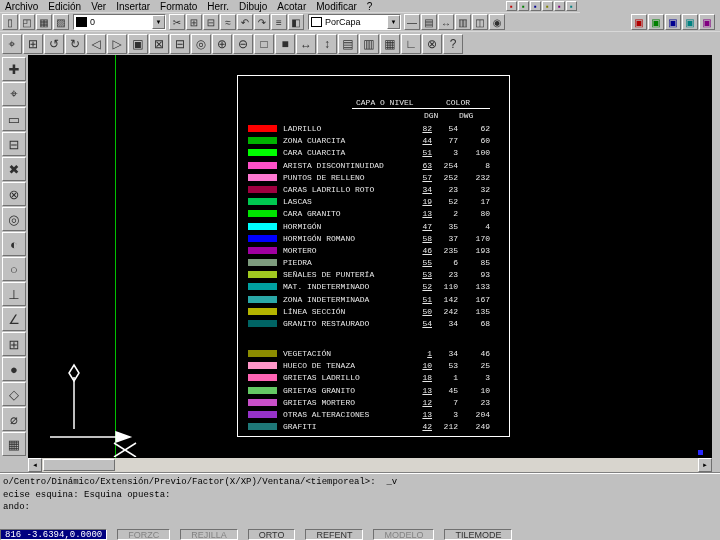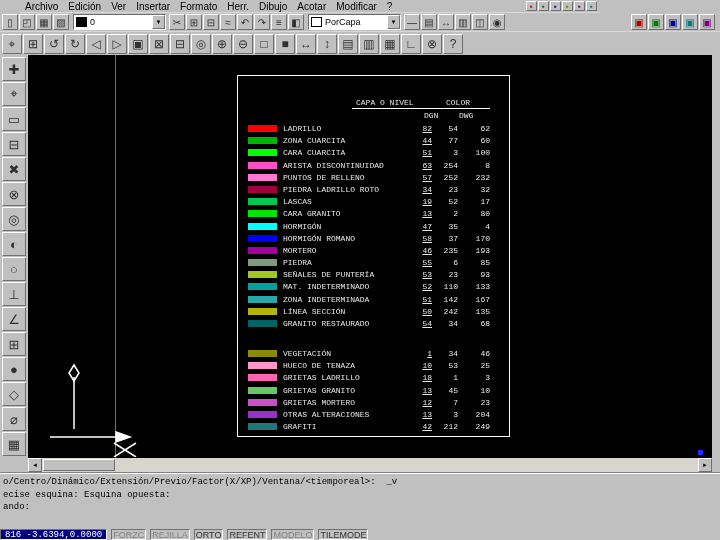--- a/index.html
+++ b/index.html
@@ -5,21 +5,21 @@
   html,body{margin:0;padding:0;}
   body{
     width:720px;height:540px;position:relative;overflow:hidden;
     background:#c0c0c0;
     font-family:"Liberation Sans",sans-serif;
     -webkit-font-smoothing:none;
   }
   
   .menubar{position:absolute;left:0;top:0;width:580px;height:13px;
     display:flex;align-items:center;font-size:10px;color:#000;
-    border-bottom:1px solid #d8d8d8;box-sizing:border-box;margin-left:20px;}
+    border-bottom:1px solid #d8d8d8;box-sizing:border-box;}
   .menu-item{padding:0 5px;white-space:nowrap;cursor:default;}
   .menu-right{margin-left:auto;display:flex;gap:1px;padding-right:3px;}
   .mini-ic{width:11px;height:10px;display:inline-flex;align-items:center;justify-content:center;
     font-size:8px;background:#c0c0c0;border:1px solid;border-color:#fff #707070 #707070 #fff;box-sizing:border-box;}
   
   .toolbar1{position:absolute;left:0;top:13px;width:720px;height:19px;
     display:flex;align-items:center;padding-left:2px;box-sizing:border-box;
     border-bottom:1px solid #d8d8d8;}
   .toolbar2{position:absolute;left:0;top:32px;width:720px;height:23px;
     display:flex;align-items:center;padding-left:2px;box-sizing:border-box;}
@@ -80,21 +80,21 @@
     background:#c0c0c0;border-top:1px solid #808080;box-shadow:inset 0 1px 0 #ffffff;
     box-sizing:border-box;padding:3px 3px 0 3px;
     font-family:"Liberation Mono","DejaVu Sans Mono",monospace;font-size:9px;color:#000;line-height:12.5px;}
   .cmd-line{white-space:pre;overflow:hidden;}
   
   .statusbar{position:absolute;left:0;top:528px;width:644px;height:12px;
     display:flex;align-items:center;font-size:9px;box-sizing:border-box;padding-left:0;}
   .coords{height:11px;line-height:11px;padding:0 4px;background:#000080;color:#fff;
     font-family:"Liberation Mono","DejaVu Sans Mono",monospace;font-size:9px;
     border:1px solid;border-color:#707070 #fff #fff #707070;box-sizing:border-box;white-space:nowrap;}
-  .toggle{height:11px;line-height:10px;padding:0 1px;margin-left:4px;
+  .toggle{height:11px;line-height:10px;padding:0 10px;margin-left:10px;
     border:1px solid;border-color:#707070 #fff #fff #707070;box-sizing:border-box;
     background:#c0c0c0;white-space:nowrap;cursor:default;}
 </style>
 </head>
 <body>
 
 <div class="menubar">
   <div class="tbwrap">
 
       <span class="menu-item">Archivo</span>
@@ -478,21 +478,21 @@
         <div class="lrow">
           <span class="sw" style="background: rgb(255, 120, 210);"></span>
           <span class="lname">PUNTOS DE RELLENO</span>
           <span class="n n1">57</span>
           <span class="n n2">252</span>
           <span class="n n3">232</span>
         </div>
 
         <div class="lrow">
           <span class="sw" style="background: rgb(160, 0, 64);"></span>
-          <span class="lname">PIEDRA LADRILLO ROTO</span>
+          <span class="lname">CARAS LADRILLO ROTO</span>
           <span class="n n1">34</span>
           <span class="n n2">23</span>
           <span class="n n3">32</span>
         </div>
 
         <div class="lrow">
           <span class="sw" style="background: rgb(0, 200, 80);"></span>
           <span class="lname">LASCAS</span>
           <span class="n n1">19</span>
           <span class="n n2">52</span>

